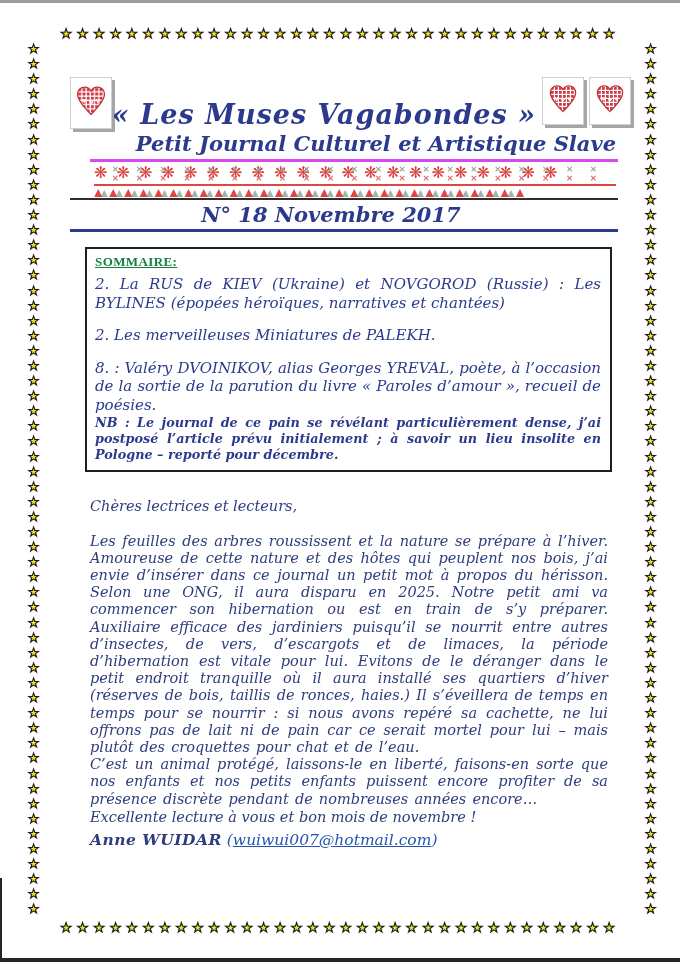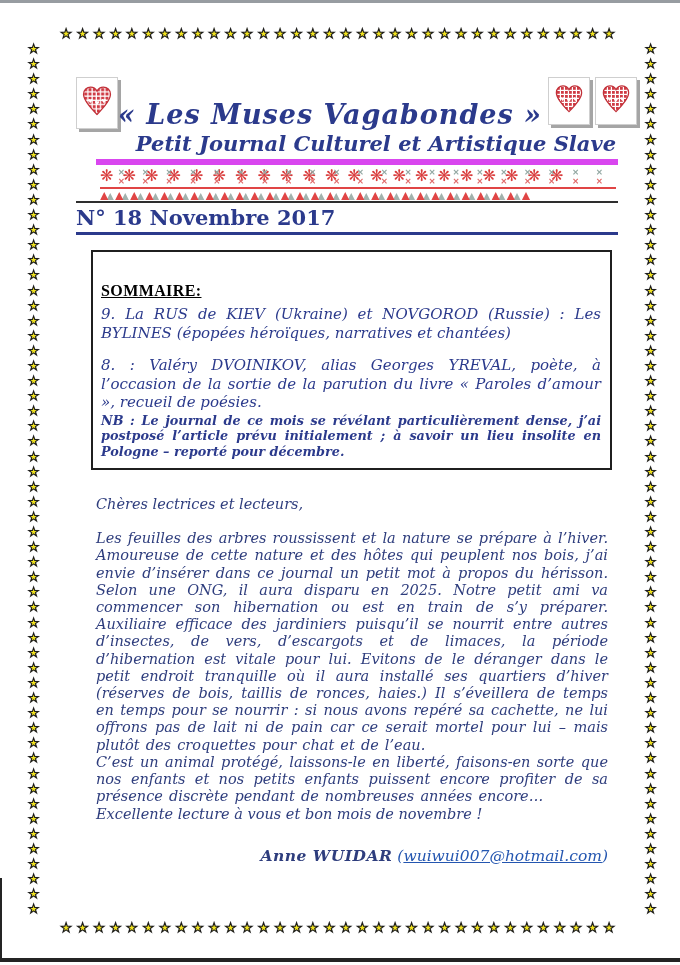--- a/index.html
+++ b/index.html
@@ -18,73 +18,73 @@
   .star-row { position:absolute; left:24px; right:24px; text-align:center;
               font-size:13px; letter-spacing:4.8px; line-height:14px; white-space:nowrap; overflow:hidden; }
   .star-row.top { top:27px; }
   .star-row.bottom { top:921px; }
   .star-col { position:absolute; top:41px; width:17px; font-size:12.5px; line-height:15.1px;
               text-align:center; word-break:break-all; overflow:hidden; height:878px; }
   .star-col.left { left:25px; }
   .star-col.right { right:21px; }
 
   
-  .content { position:absolute; left:76px; right:62px; top:77px; }
+  .content { position:absolute; left:70px; right:62px; top:77px; }
 
   
   .header-row { display:flex; align-items:flex-start; }
   .heart-card { width:42px; height:48px; background:#fff; border:1px solid #cfcfcf;
                 box-shadow:3px 3px 0 #a5a5a5; display:flex; align-items:center;
                 justify-content:center; flex:0 0 auto; }
   .heart-card.tall { height:52px; }
   .heart-pair { display:flex; gap:5px; }
   .page-title { flex:1; text-align:center; margin-top:22px; padding-right:6px;
                 font-style:italic; font-weight:700; font-size:27px; letter-spacing:1px;
                 color:#2b3a8c; white-space:nowrap; }
   .page-subtitle { text-align:right; font-style:italic; font-weight:700; font-size:21px;
                    color:#2b3a8c; margin:0 0 0 20px; padding:1px 2px 3px 0;
-                   border-bottom:6px solid #d946ef; white-space:nowrap; }
+                   border-bottom:3px solid #d946ef; white-space:nowrap; }
 
   
   .band { position:relative; height:33px; margin:2px 2px 0 24px; overflow:hidden; }
   .band-row1 { position:relative; height:20px; overflow:hidden; }
   .band-snow { position:absolute; left:0; top:-1px; font-size:16px; line-height:20px;
                letter-spacing:9.1px; color:#d93b3b; white-space:nowrap; }
   .band-x1, .band-x2 { position:absolute; font-size:8px; font-weight:bold;
                letter-spacing:17.2px; white-space:nowrap; line-height:8px; }
   .band-x1 { left:18px; top:1px;  color:#93a8a3; }
   .band-x2 { left:18px; top:10px; color:#e06a6a; }
   .band-row2 { position:relative; height:13px; border-top:2px solid #e04545; overflow:hidden; }
   .tri-back  { position:absolute; left:-9px; top:2px; font-size:11px; line-height:11px;
                letter-spacing:6.6px; color:#a2b2ad; white-space:nowrap; }
   .tri-front { position:absolute; left:0; top:1px; font-size:11px; line-height:11px;
                letter-spacing:6.6px; color:#e04545; white-space:nowrap; }
 
   .rule-dark { border-top:2px solid #2e2e2e; margin-top:1px; }
-  .issue-number { text-align:left; font-weight:700; font-size:21px;
+  .issue-number { text-align:center; font-style:italic; font-weight:700; font-size:21px;
                   color:#2b3a8c; padding:2px 26px 2px 0; white-space:nowrap; }
   .rule-blue { border-top:3px solid #2b3a8c; }
 
   
   .sommaire-box { margin:15px 6px 0 15px; border:2.5px solid #1f1f1f; padding:5px 9px 8px 8px; }
-  .sommaire-heading { font-family:"Liberation Serif", serif; font-weight:600; font-size:16px;
-                      color:#000000; text-decoration:underline; letter-spacing:.4px; margin-bottom:5px;margin-top:25px; }
+  .sommaire-heading { font-family:"Liberation Serif", serif; font-weight:600; font-size:13px;
+                      color:#15803d; text-decoration:underline; letter-spacing:.4px; margin-bottom:5px; }
   .sommaire-item { font-style:italic; font-size:15px; line-height:18.5px; color:#2b3a8c;
                    text-align:justify; margin-bottom:14px; }
   .sommaire-item:last-child { margin-bottom:0; }
   .sommaire-note { font-style:italic; font-weight:700; font-size:12.8px; line-height:15.8px;
                    color:#2b3a8c; text-align:justify; margin-top:1px; }
 
   
   .letter { margin:26px 10px 0 20px; font-style:italic; font-size:14.5px;
             line-height:17.2px; color:#2e3d7d; }
   .salutation { margin-bottom:17px;font-style:italic; }
   .letter-para { text-align:justify; word-spacing:1.5px; }
   .closing { margin-top:1px; }
-  .signature { margin-top:23px; font-size:15.5px;text-align:right; }
+  .signature { margin-top:5px; font-size:15.5px; }
   .sig-name { font-weight:600; letter-spacing:.5px; }
   .email-wrap { color:#2456b0; }
   .email-link { color:#2456b0; text-decoration:underline; cursor:pointer; }
 </style>
 </head>
 <body>
 
 <svg width="0" height="0" style="position:absolute" aria-hidden="true">
   <defs>
     <pattern id="xstitch" width="3" height="3" patternUnits="userSpaceOnUse">
@@ -161,24 +161,25 @@
 
     <div class="rule-dark"></div>
 
     <div class="issue-number">N° 18 Novembre 2017</div>
 
     <div class="rule-blue"></div>
 
     <div class="sommaire-box">
       <div class="sommaire-heading">SOMMAIRE:</div>
       <div>
-          <div class="sommaire-item">9. La RUS de KIEV (Ukraine) et NOVGOROD (Russie) : Les BYLINES (épopées héroïques, narratives et chantées)</div>
+          <div class="sommaire-item">2. La RUS de KIEV (Ukraine) et NOVGOROD (Russie) : Les BYLINES (épopées héroïques, narratives et chantées)</div>
+          <div class="sommaire-item">2. Les merveilleuses Miniatures de PALEKH.</div>
           <div class="sommaire-item">8. : Valéry DVOINIKOV, alias Georges YREVAL, poète, à l’occasion de la sortie de la parution du livre « Paroles d’amour », recueil de poésies.</div>
         </div>
-      <div class="sommaire-note">NB : Le journal de ce mois se révélant particulièrement dense, j’ai postposé l’article prévu initialement ; à savoir un lieu insolite en Pologne – reporté pour décembre.</div>
+      <div class="sommaire-note">NB : Le journal de ce pain se révélant particulièrement dense, j’ai postposé l’article prévu initialement ; à savoir un lieu insolite en Pologne – reporté pour décembre.</div>
     </div>
 
     <div class="letter">
       <div class="salutation">Chères lectrices et lecteurs,</div>
       <div>
           <p class="letter-para">Les feuilles des arbres roussissent et la nature se prépare à l’hiver. Amoureuse de cette nature et des hôtes qui peuplent nos bois, j’ai envie d’insérer dans ce journal un petit mot à propos du hérisson. Selon une ONG, il aura disparu en 2025. Notre petit ami va commencer son hibernation ou est en train de s’y préparer. Auxiliaire efficace des jardiniers puisqu’il se nourrit entre autres d’insectes, de vers, d’escargots et de limaces, la période d’hibernation est vitale pour lui. Evitons de le déranger dans le petit endroit tranquille où il aura installé ses quartiers d’hiver (réserves de bois, taillis de ronces, haies.) Il s’éveillera de temps en temps pour se nourrir : si nous avons repéré sa cachette, ne lui offrons pas de lait ni de pain car ce serait mortel pour lui – mais plutôt des croquettes pour chat et de l’eau.</p>
           <p class="letter-para">C’est un animal protégé, laissons-le en liberté, faisons-en sorte que nos enfants et nos petits enfants puissent encore profiter de sa présence discrète pendant de nombreuses années encore…</p>
         </div>
       <div class="closing">Excellente lecture à vous et bon mois de novembre !</div>
       <div class="signature">

